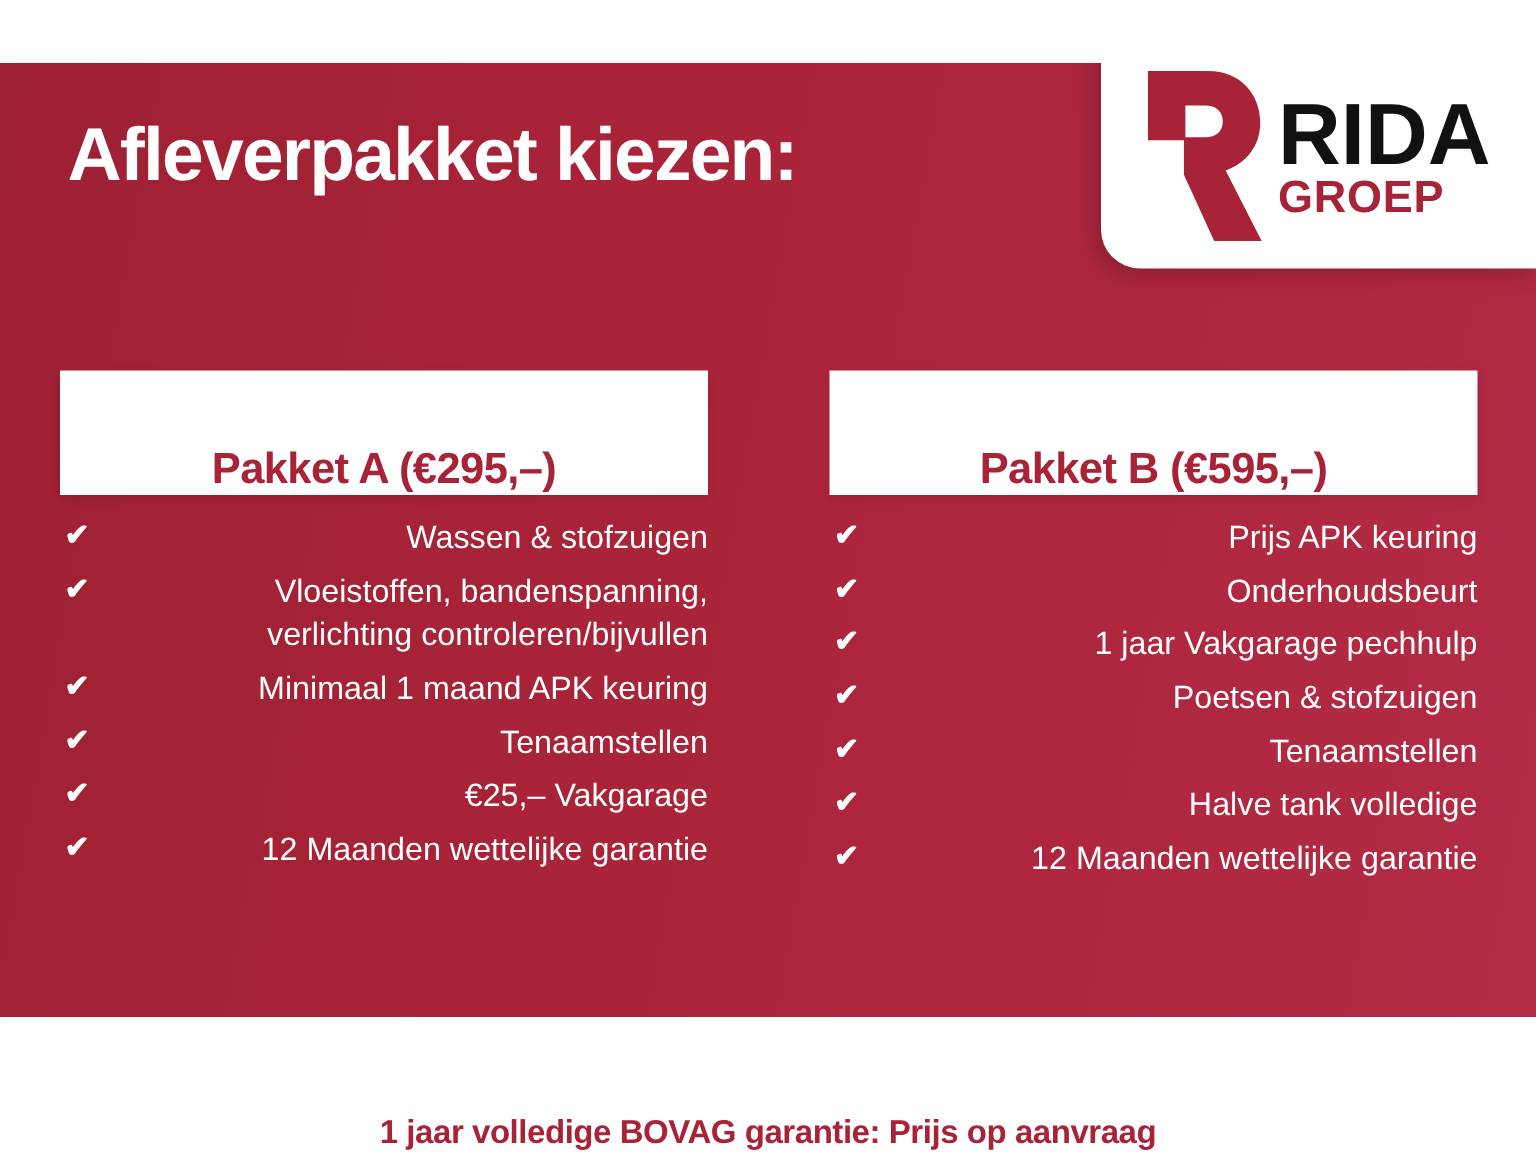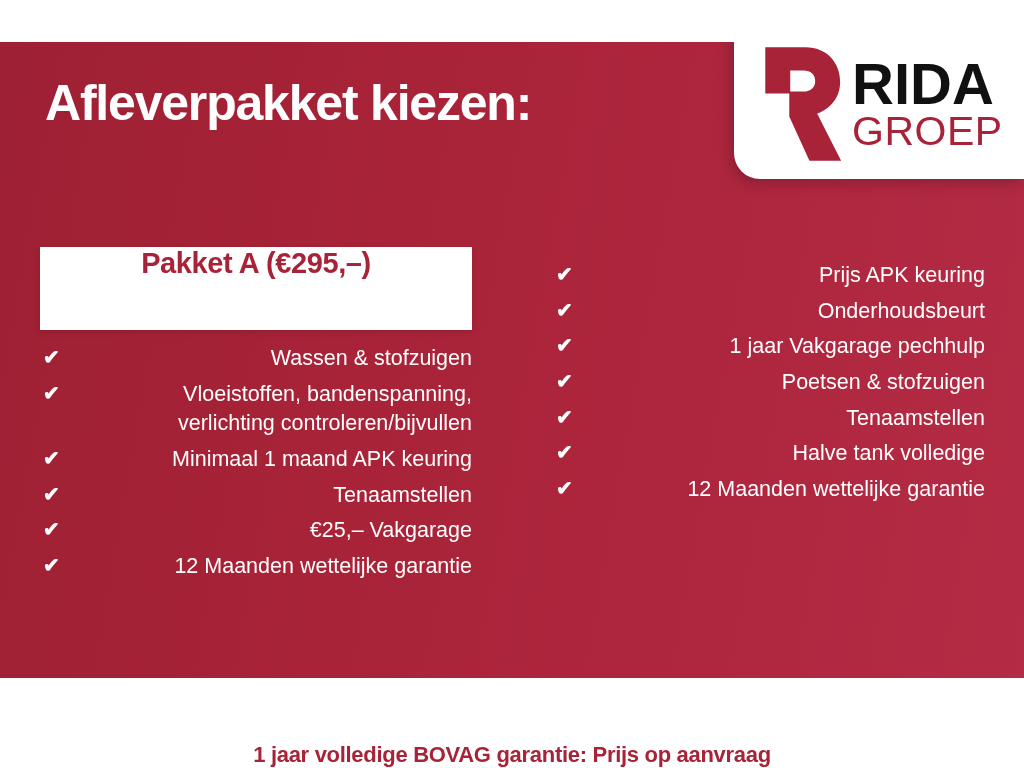--- a/index.html
+++ b/index.html
@@ -75,22 +75,22 @@
     justify-content: center;
     line-height: 0.92;
   }
   .logo-name {
     font-size: 58px;
     font-weight: 700;
     color: #111111;
     letter-spacing: 0px;
   }
   .logo-sub {
-    font-size: 41px;
-    font-weight: 400;
+    font-size: 30px;
+    font-weight: 700;
     color: #a82337;
     letter-spacing: 0.5px;
     margin-top: 2px;
   }
 
   
   .columns {
     position: absolute;
     left: 0;
     top: 0;
@@ -101,21 +101,21 @@
     position: absolute;
     top: 205px;
   }
   .column.left  { left: 40px;  width: 432px; }
   .column.right { left: 553px; width: 432px; }
 
   .card {
     background: #ffffff;
     height: 83px;
     display: flex;
-    align-items: flex-start;
+    align-items: flex-end;
     justify-content: center;
     box-shadow: 0 2px 6px rgba(0,0,0,0.13);
   }
   .card-title {
     font-size: 29px;
     font-weight: 700;
     color: #a82337;
     letter-spacing: -0.4px;
     white-space: nowrap;
   }
@@ -220,20 +220,23 @@
             <span class="feature-text">€25,– Vakgarage</span>
           </li>
           <li class="feature-item">
             <span class="check-icon">✔</span>
             <span class="feature-text">12 Maanden wettelijke garantie</span>
           </li>
         </ul>
       </div>
 
       <div class="column right">
+        <div class="card">
+          <span class="card-title">Pakket B (€595,–)</span>
+        </div>
         <ul class="feature-list">
           <li class="feature-item">
             <span class="check-icon">✔</span>
             <span class="feature-text">Prijs APK keuring</span>
           </li>
           <li class="feature-item">
             <span class="check-icon">✔</span>
             <span class="feature-text">Onderhoudsbeurt</span>
           </li>
           <li class="feature-item">

